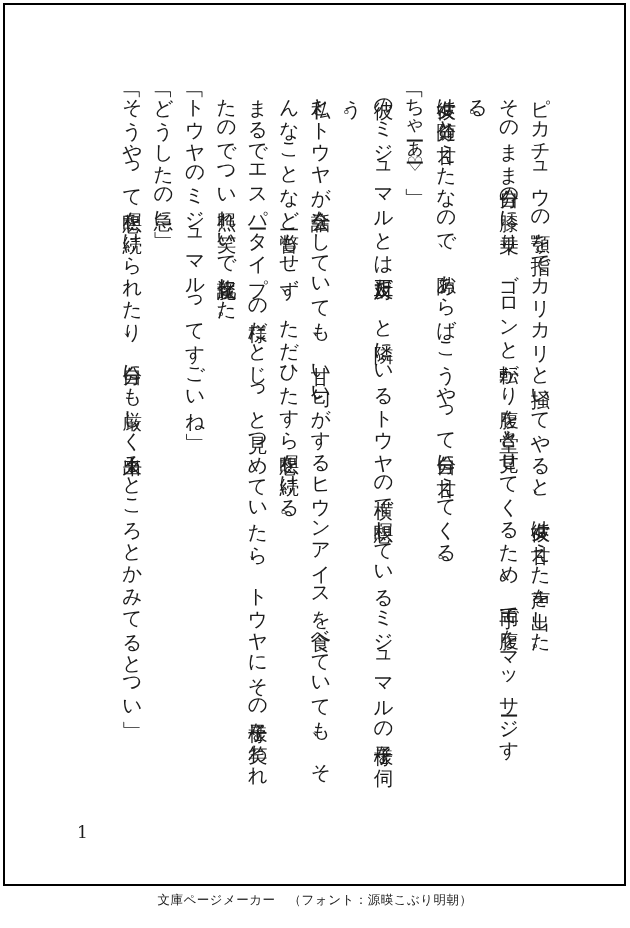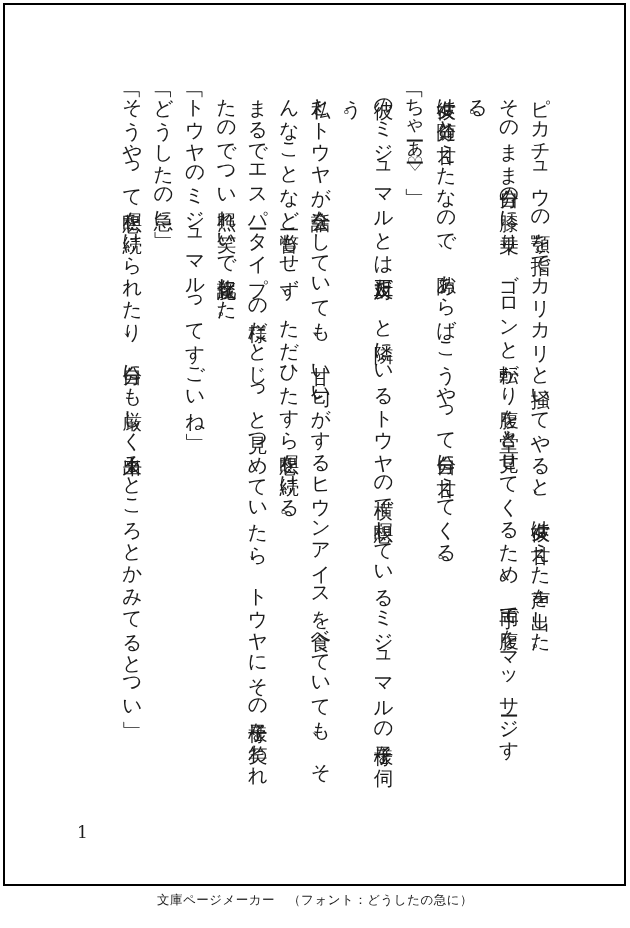--- a/index.html
+++ b/index.html
@@ -78,13 +78,13 @@
     <p>彼のミジュマルとは正反対だ、と隣にいるトウヤの横で瞑想しているミジュマルの様子を伺う。</p>
     <p>私とトウヤが会話をしていても、甘い匂いがするヒウンアイスを食べていても、そんなことなど一瞥もせず、ただひたすら瞑想を続ける。</p>
     <p>まるでエスパータイプの様だとじっと見つめていたら、トウヤにその様子を笑われたのでつい照れ笑いで誤魔化した。</p>
     <p>「トウヤのミジュマルってすごいね」</p>
     <p>「どうしたの急に」</p>
     <p>「そうやって瞑想を続けられたり、自分にも厳しく出来るところとかみてるとつい」</p>
   </div>
   <div class="page-number">1</div>
 </div>
 
-<div class="footer-caption">文庫ページメーカー　（フォント：どうしたの急に）</div>
+<div class="footer-caption">文庫ページメーカー　（フォント：源暎こぶり明朝）</div>
 
 </body></html>

